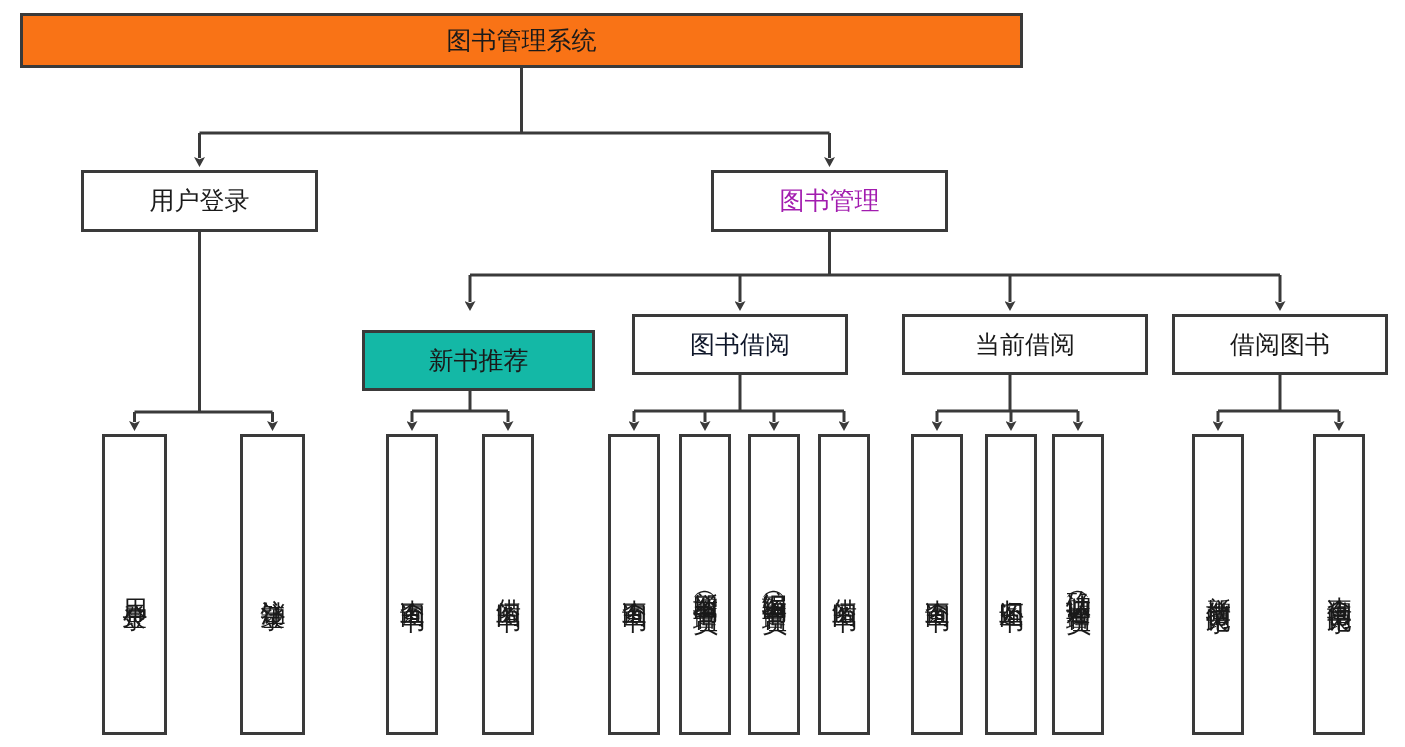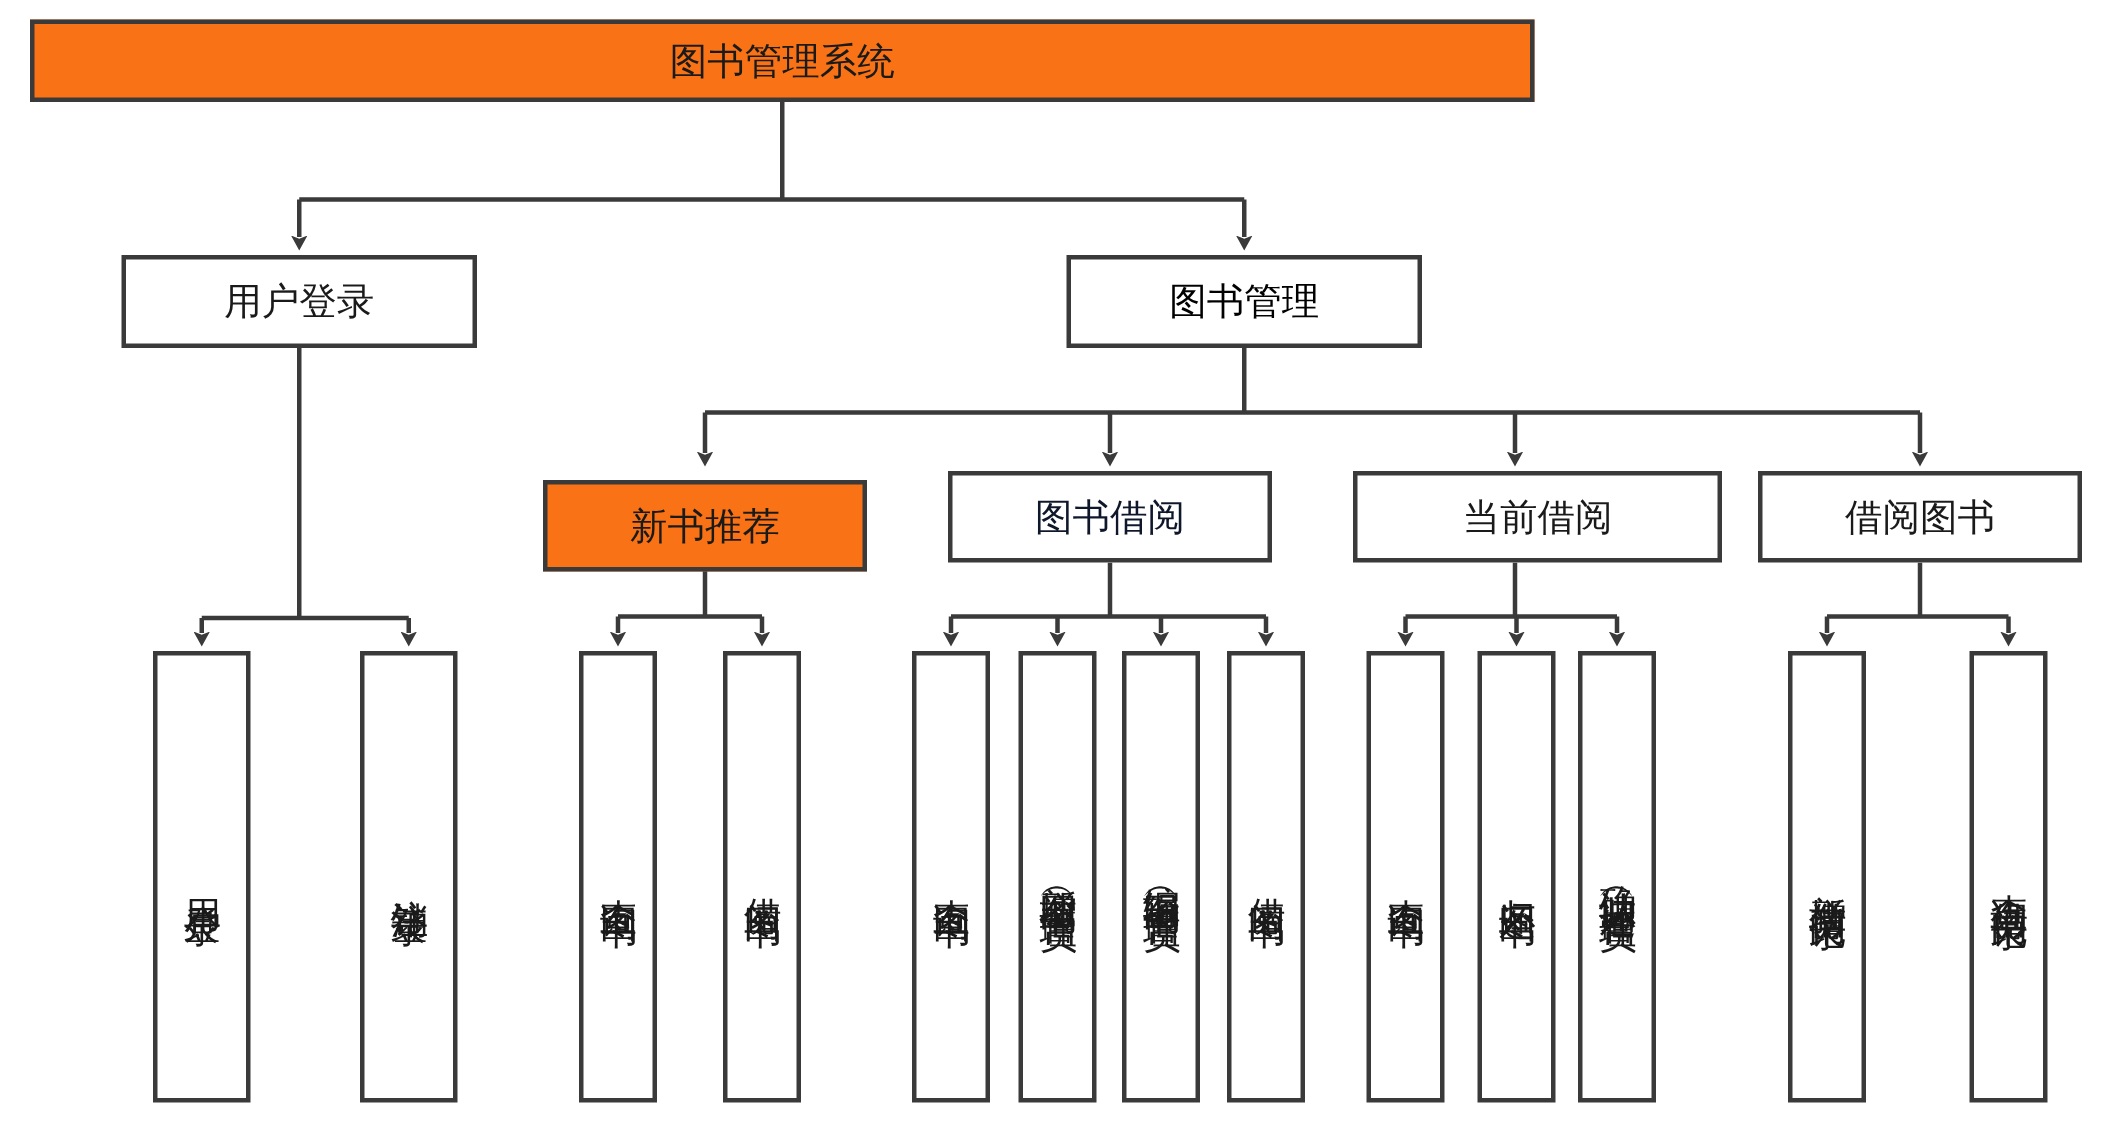--- a/index.html
+++ b/index.html
@@ -108,23 +108,23 @@
   </svg>
 
   <div id="node-layer">
       <div class="node horizontal" style="left: 20px; top: 13px; width: 1003px; height: 55px; border-color: rgb(58, 58, 58); background: #f97316;">
         <div class="node-label" style="color: rgb(26, 26, 26);">图书管理系统</div>
       </div>
       <div class="node horizontal" style="left: 81px; top: 170px; width: 237px; height: 62px; border-color: rgb(58, 58, 58); background: rgb(255, 255, 255);">
         <div class="node-label" style="color: rgb(26, 26, 26);">用户登录</div>
       </div>
       <div class="node horizontal" style="left: 711px; top: 170px; width: 237px; height: 62px; border-color: rgb(58, 58, 58); background: rgb(255, 255, 255);">
-        <div class="node-label" style="color: #000000;">图书管理</div>
+        <div class="node-label" style="color: #a21caf;">图书管理</div>
       </div>
-      <div class="node horizontal" style="left: 362px; top: 320px; width: 216px; height: 61px; border-color: rgb(58, 58, 58); background: #f97316;">
+      <div class="node horizontal" style="left: 362px; top: 330px; width: 233px; height: 61px; border-color: rgb(58, 58, 58); background: #14b8a6;">
         <div class="node-label" style="color: rgb(26, 26, 26);">新书推荐</div>
       </div>
       <div class="node horizontal" style="left: 632px; top: 314px; width: 216px; height: 61px; border-color: rgb(58, 58, 58); background: rgb(255, 255, 255);">
         <div class="node-label" style="color: #0f172a;">图书借阅</div>
       </div>
       <div class="node horizontal" style="left: 902px; top: 314px; width: 246px; height: 61px; border-color: rgb(58, 58, 58); background: rgb(255, 255, 255);">
         <div class="node-label" style="color: rgb(26, 26, 26);">当前借阅</div>
       </div>
       <div class="node horizontal" style="left: 1172px; top: 314px; width: 216px; height: 61px; border-color: rgb(58, 58, 58); background: rgb(255, 255, 255);">
         <div class="node-label" style="color: rgb(26, 26, 26);">借阅图书</div>

